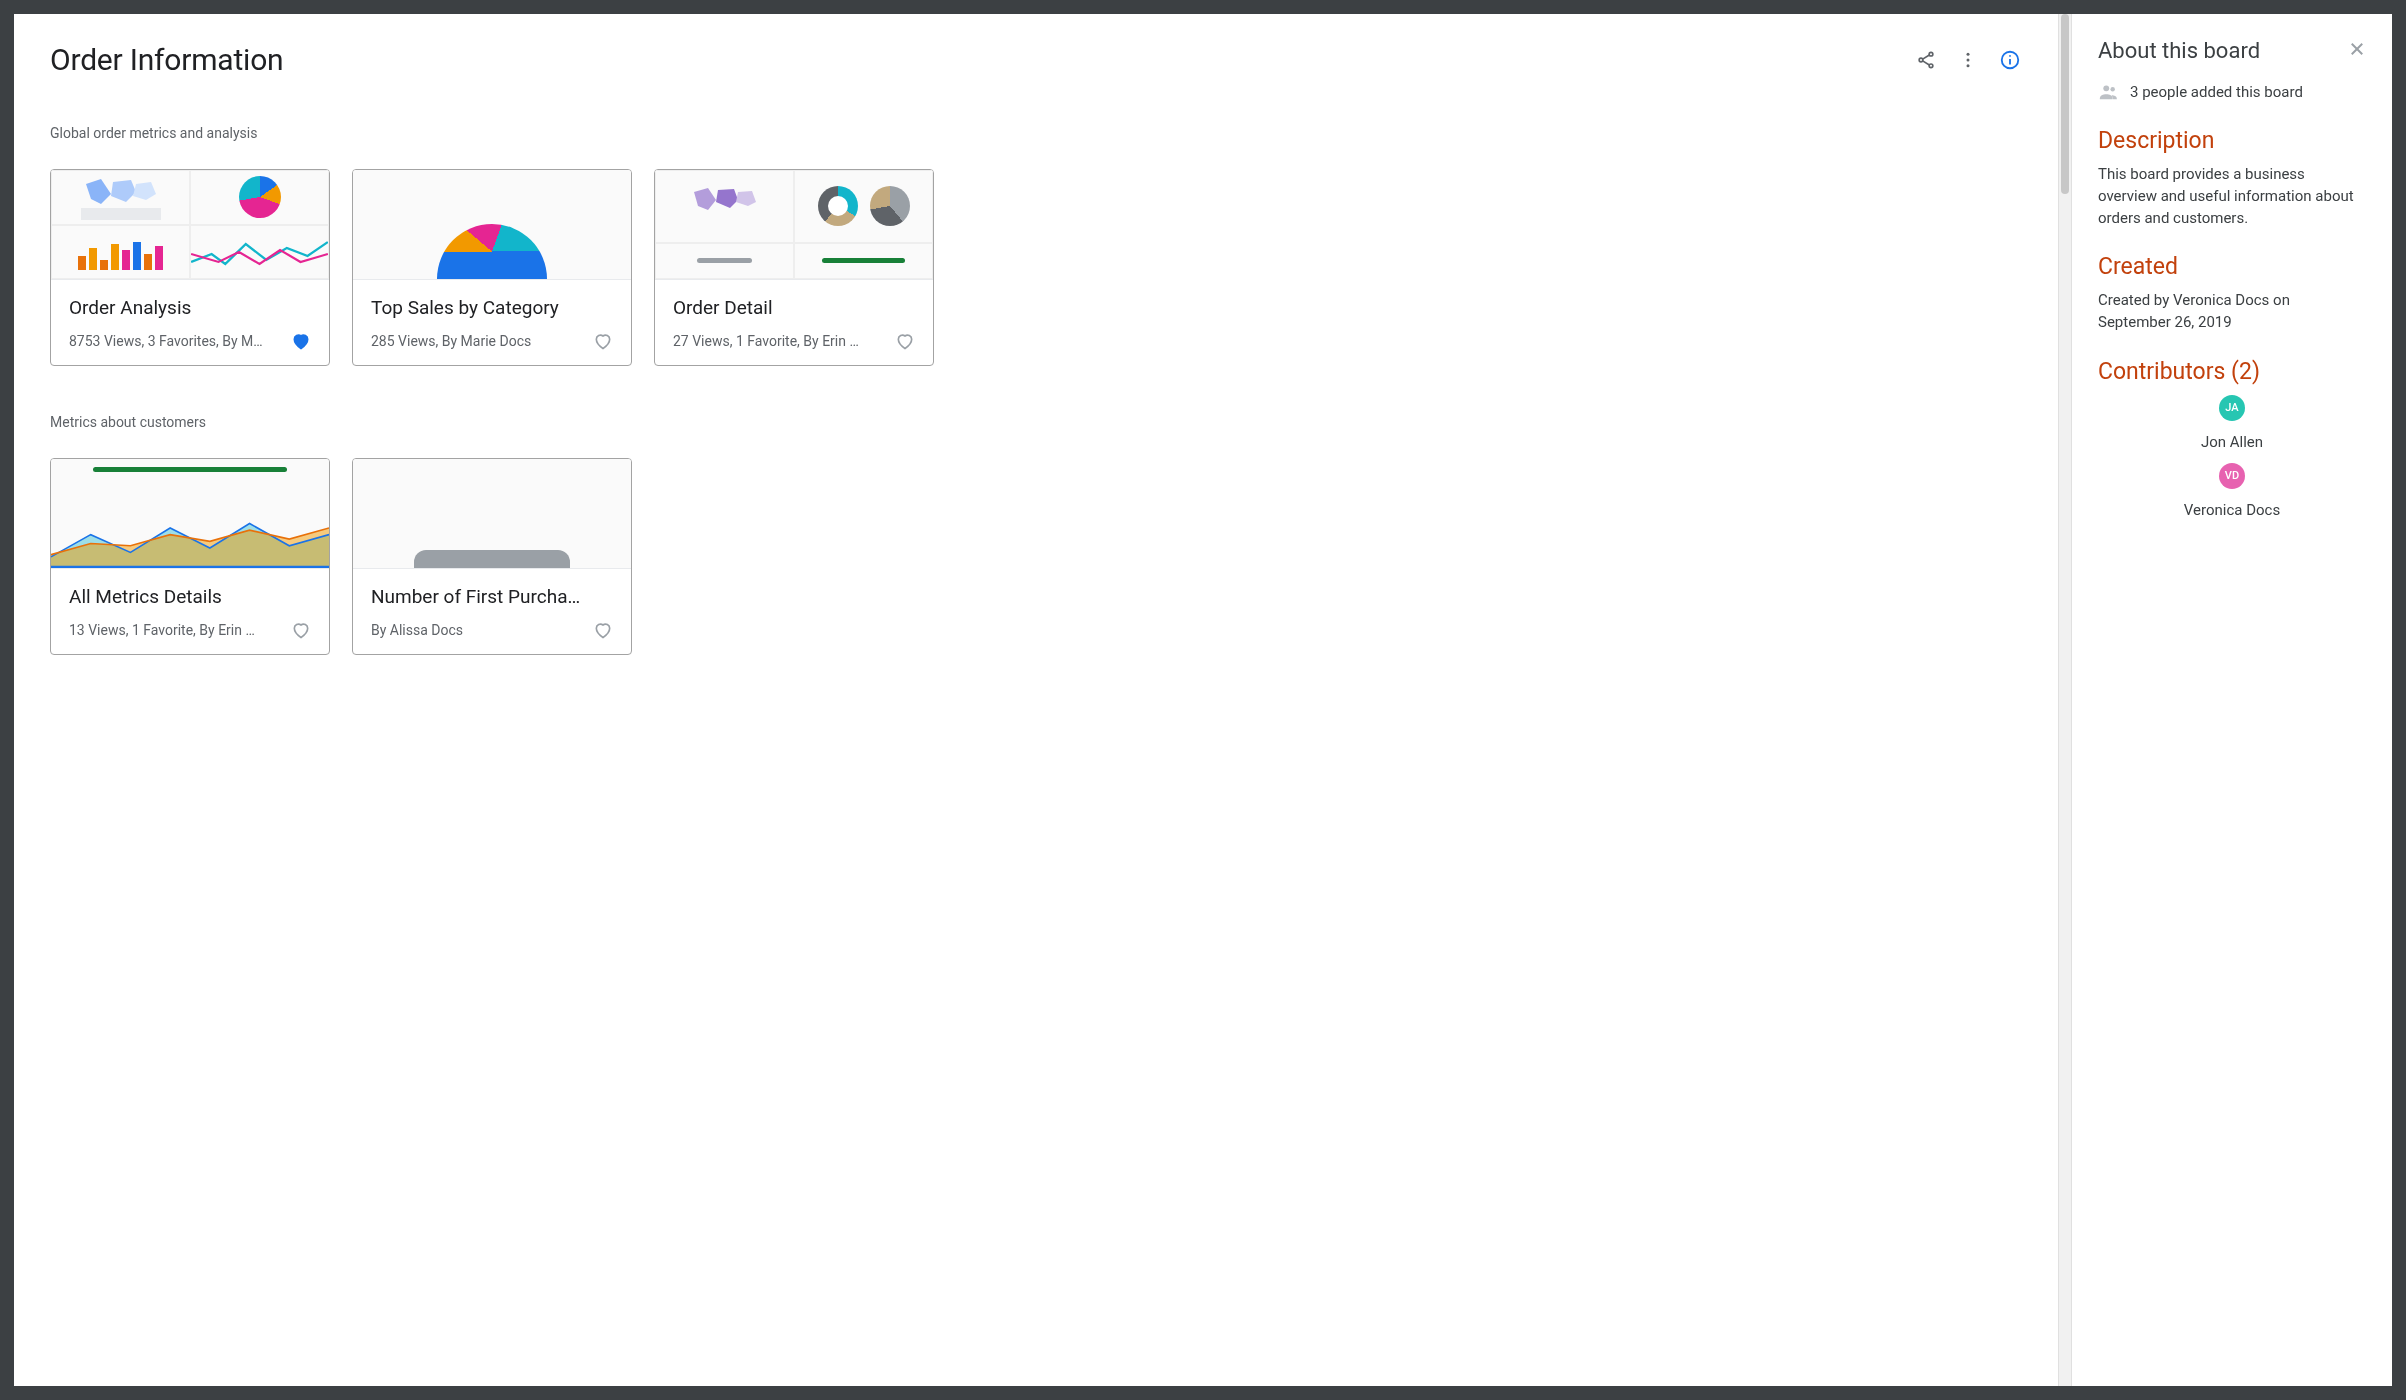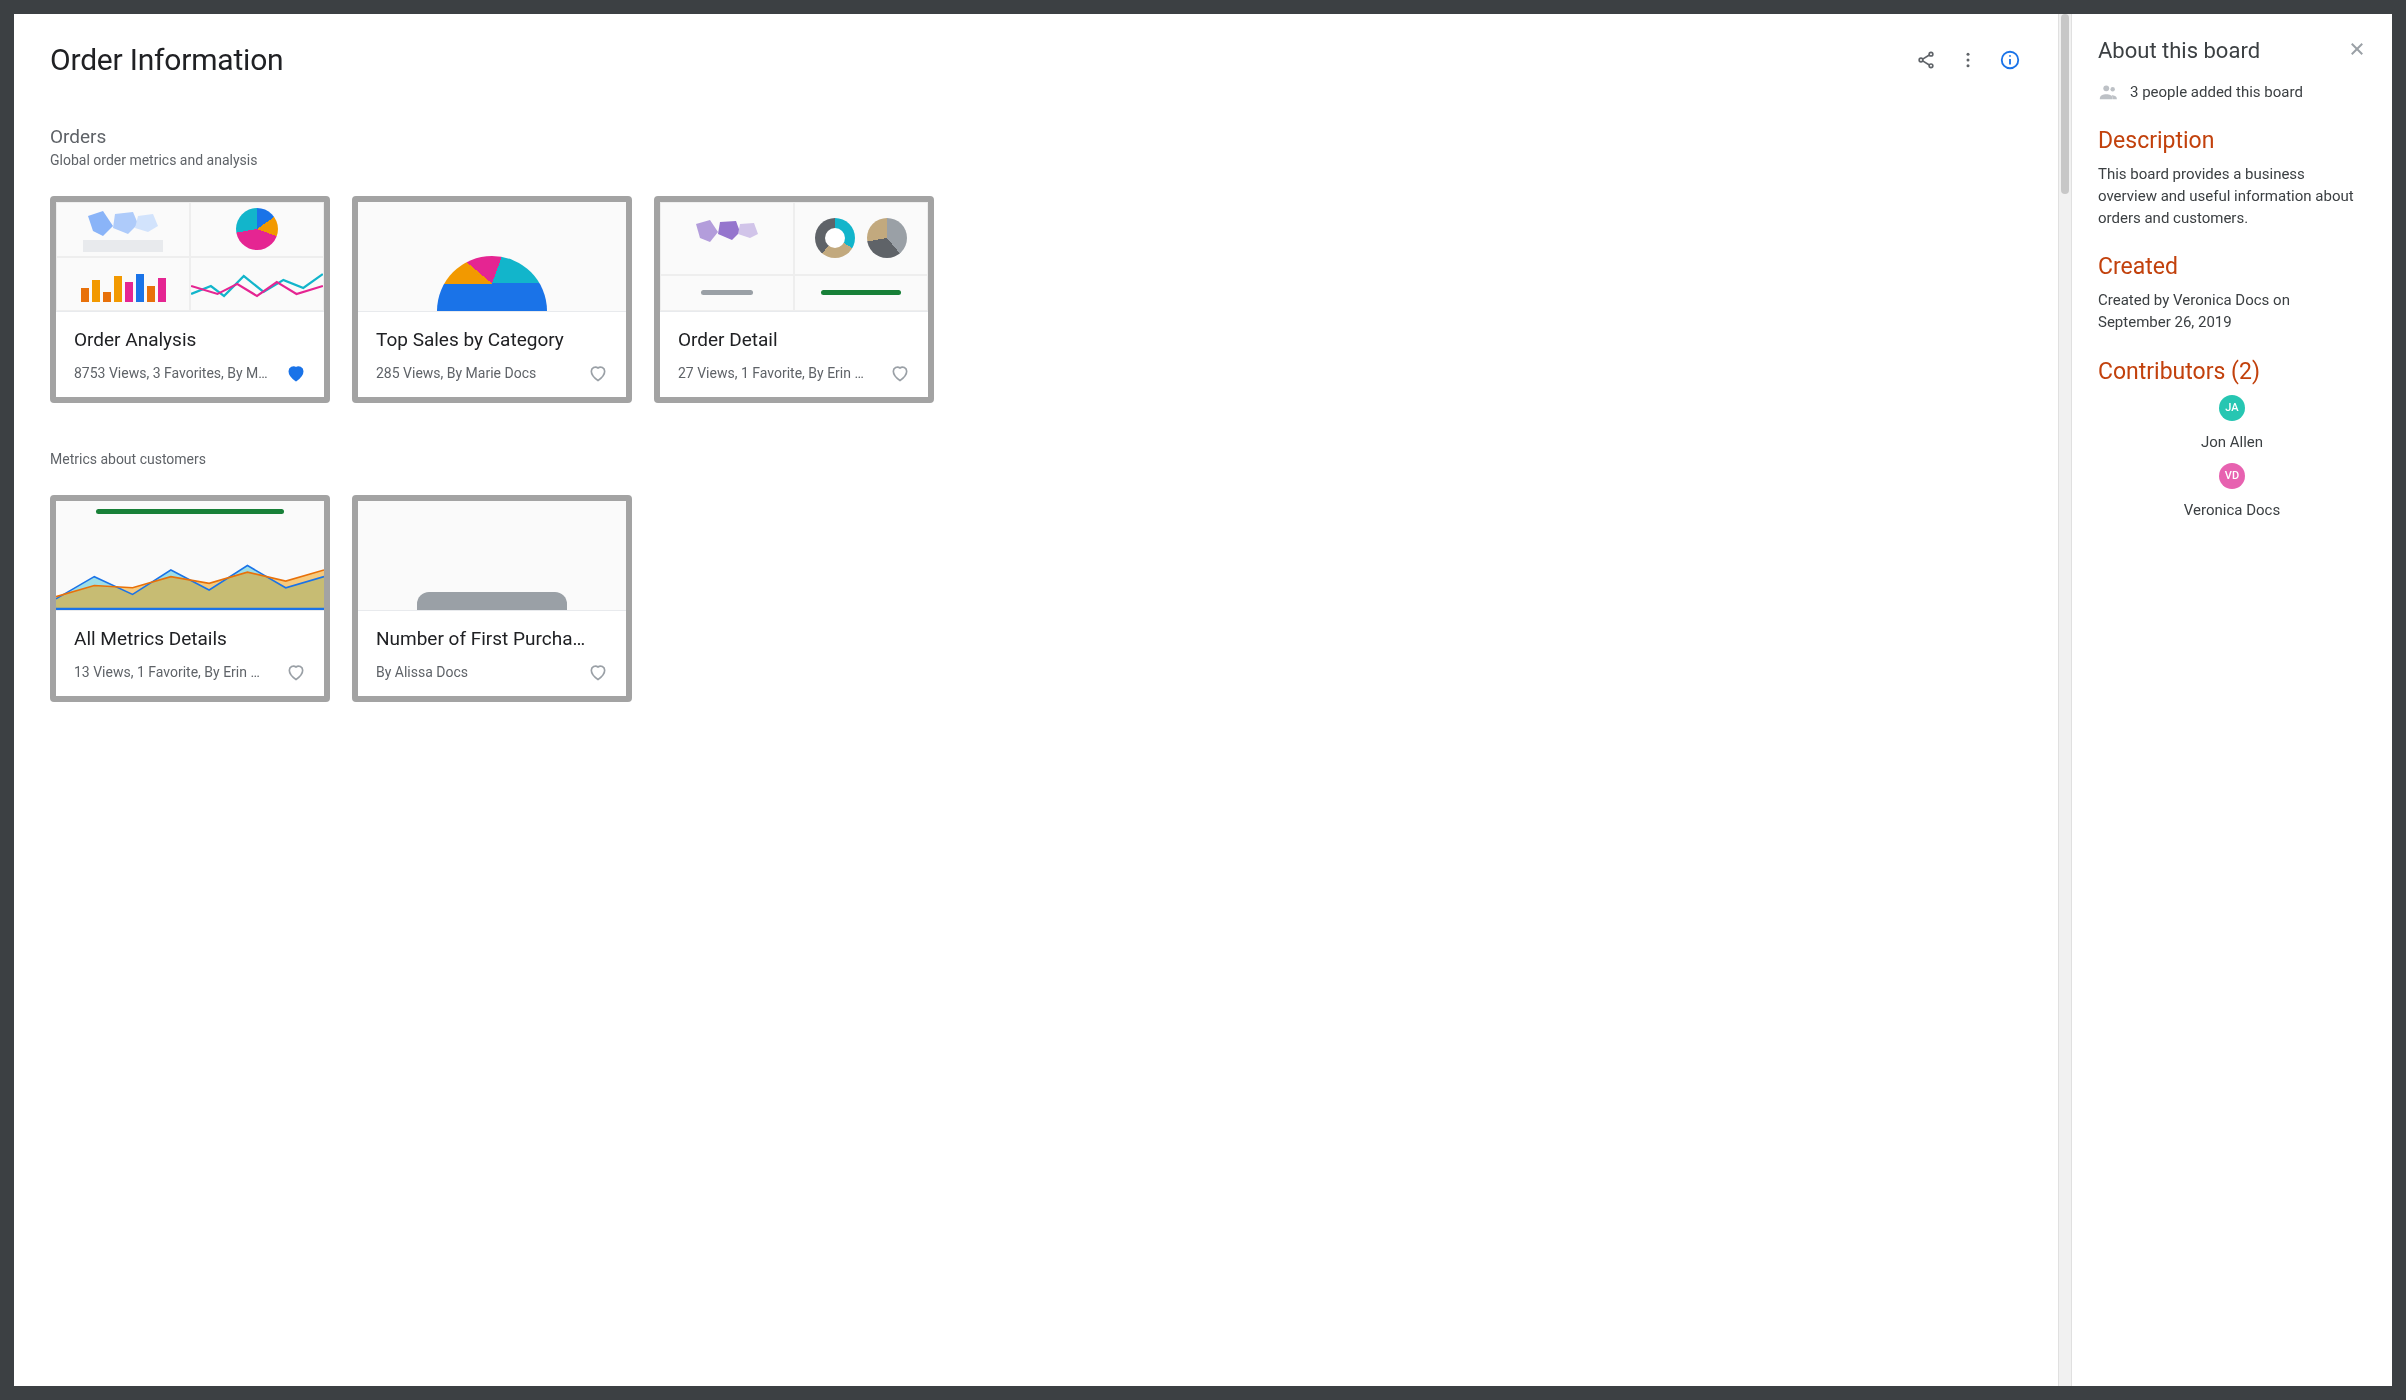--- a/index.html
+++ b/index.html
@@ -59,21 +59,21 @@
     margin-bottom: 28px;
   }
   .cards {
     display: flex;
     gap: 22px;
     flex-wrap: wrap;
     margin-bottom: 48px;
   }
   .card {
     width: 280px;
-    border: 6px solid #a3a3a3;
+    border: 1px solid #a3a3a3;
     border-radius: 4px;
     overflow: hidden;
     cursor: pointer;
     background: #fff;
   }
   .card-preview {
     height: 110px;
     background: #fafafa;
     border-bottom: 1px solid #e8eaed;
     position: relative;
@@ -259,21 +259,20 @@
           <svg width="22" height="22" viewBox="0 0 24 24" fill="none" stroke="currentColor" stroke-width="2">
             <circle cx="12" cy="12" r="9"></circle>
               <line x1="12" y1="11" x2="12" y2="17"></line>
               <circle cx="12" cy="7.5" r="1" fill="currentColor" stroke="none"></circle>
           </svg>
         </div>
       </div>
     </div>
 
     <div>
-      <div class="section-title">Orders</div>
       <div class="section-desc">Global order metrics and analysis</div>
       <div class="cards">
 
         <div class="card">
           <div class="card-preview">
             <div class="preview-grid2">
               <div>
                 <svg width="80" height="46" viewBox="0 0 80 46">
                   <path d="M5 10 L20 5 L30 20 L20 30 L10 25 Z" fill="#8ab4f8"></path>
                   <path d="M32 8 L50 6 L55 18 L45 28 L30 22 Z" fill="#aecbfa"></path>

